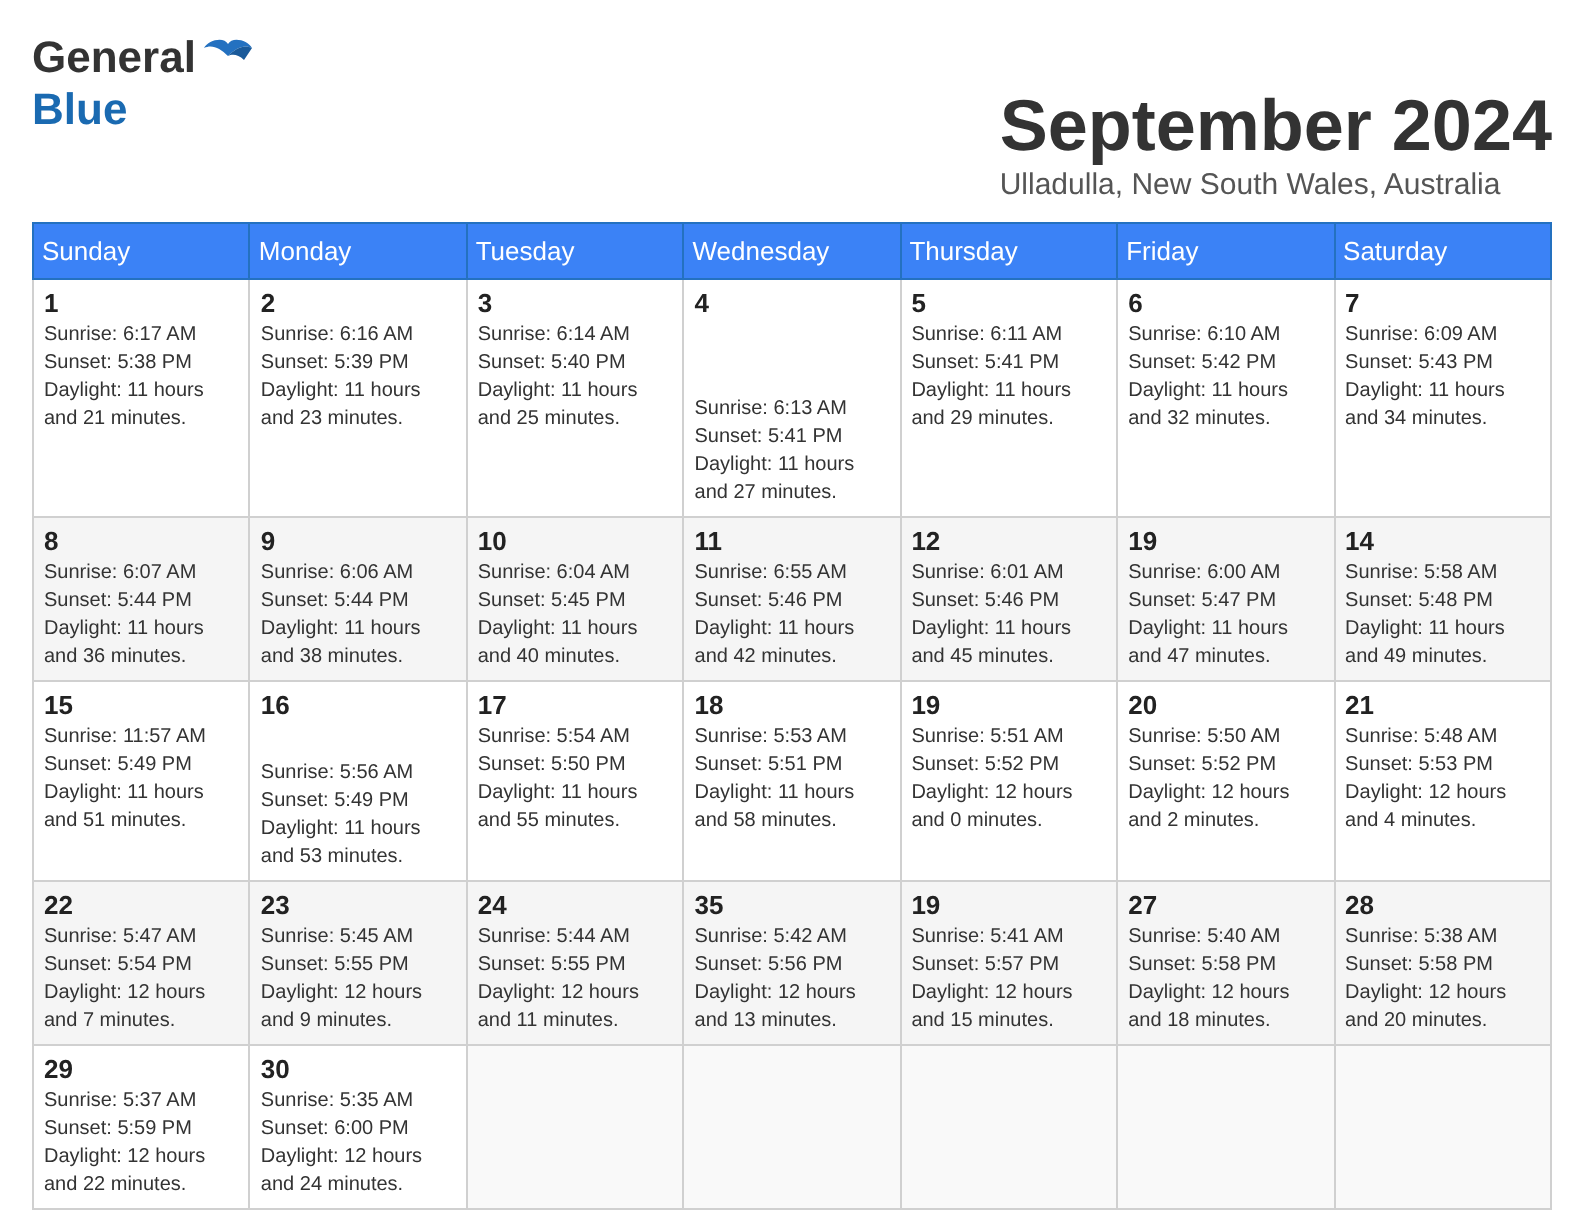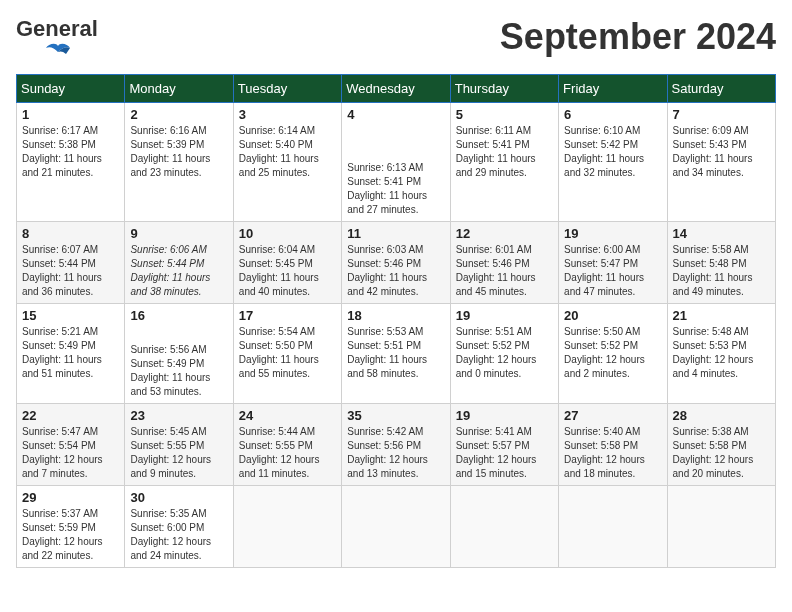--- a/index.html
+++ b/index.html
@@ -11,37 +11,38 @@
       padding: 16px;
     }
     .header {
       display: flex;
       justify-content: space-between;
       align-items: flex-start;
       margin-bottom: 10px;
     }
     .title-block {
       text-align: left;
+      margin-top: 26px;
     }
     .month-title {
       font-size: 36px;
       font-weight: bold;
       color: #333;
     }
     .subtitle {
       font-size: 15px;
       color: #555;
     }
     .calendar {
       width: 100%;
       border-collapse: collapse;
       font-size: 11px;
     }
     .calendar th {
-      background: #14532d;
+      background: #3b82f6;
       color: #fff;
       padding: 6px 4px;
       text-align: left;
       font-size: 13px;
       font-weight: normal;
       border: 1px solid #2471c0;
     }
     .calendar td {
       vertical-align: top;
       border: 1px solid #d0d0d0;
@@ -76,31 +77,35 @@
     .logo-word1 { color: #333; font-size: 22px; font-weight: bold; }
     .logo-word2 { color: #1a6ab1; font-size: 22px; font-weight: bold; }
     .logo-svg { margin-left: 2px; }
   </style>
 </head>
 <body>
 
 <div class="header">
   <div class="logo-container">
     <div>
-      <div style="display:flex; align-items:center;flex-direction:column;">
+      <div style="display:flex; align-items:center;">
         <span class="logo-word1">General</span>
         <svg class="logo-svg" width="28" height="22" viewBox="0 0 28 22">
           <path d="M14 4 C16 0, 24 2, 26 6 C22 4, 18 6, 14 10 C10 6, 6 4, 2 6 C4 2, 12 0, 14 4Z" fill="#2471c0"></path>
           <path d="M14 10 C18 6, 22 4, 26 6 L22 12 C19 9, 16 9, 14 10Z" fill="#1a5a9a"></path>
         </svg>
       </div>
+      <div>
+        <span class="logo-word2">Blue</span>
+      </div>
     </div>
   </div>
   <div class="title-block">
     <div class="month-title">September 2024</div>
+    <div class="subtitle">Ulladulla, New South Wales, Australia</div>
   </div>
 </div>
 
 <table class="calendar">
   <thead>
     <tr>
     <th>Sunday</th>
         <th>Monday</th>
         <th>Tuesday</th>
         <th>Wednesday</th>
@@ -164,35 +169,35 @@
       <tr>
         <td>
           <span class="day-num">8</span>
           <div class="day-info" style="white-space: pre-line;">Sunrise: 6:07 AM
 Sunset: 5:44 PM
 Daylight: 11 hours
 and 36 minutes.</div>
         </td>
         <td>
           <span class="day-num">9</span>
-          <div class="day-info" style="white-space: pre-line; font-style: italic;">Sunrise: 6:06 AM
+          <div class="day-info" style="white-space: pre-line;">Sunrise: 6:06 AM
 Sunset: 5:44 PM
 Daylight: 11 hours
 and 38 minutes.</div>
         </td>
         <td>
           <span class="day-num">10</span>
           <div class="day-info" style="white-space: pre-line;">Sunrise: 6:04 AM
 Sunset: 5:45 PM
 Daylight: 11 hours
 and 40 minutes.</div>
         </td>
         <td>
           <span class="day-num">11</span>
-          <div class="day-info" style="white-space: pre-line;">Sunrise: 6:03 AM
+          <div class="day-info" style="white-space: pre-line;">Sunrise: 6:55 AM
 Sunset: 5:46 PM
 Daylight: 11 hours
 and 42 minutes.</div>
         </td>
         <td>
           <span class="day-num">12</span>
           <div class="day-info" style="white-space: pre-line;">Sunrise: 6:01 AM
 Sunset: 5:46 PM
 Daylight: 11 hours
 and 45 minutes.</div>
@@ -208,21 +213,21 @@
           <span class="day-num">14</span>
           <div class="day-info" style="white-space: pre-line;">Sunrise: 5:58 AM
 Sunset: 5:48 PM
 Daylight: 11 hours
 and 49 minutes.</div>
         </td>
       </tr>
       <tr>
         <td>
           <span class="day-num">15</span>
-          <div class="day-info" style="white-space: pre-line;">Sunrise: 5:21 AM
+          <div class="day-info" style="white-space: pre-line;">Sunrise: 11:57 AM
 Sunset: 5:49 PM
 Daylight: 11 hours
 and 51 minutes.</div>
         </td>
         <td>
           <span class="day-num">16</span>
           <div class="day-info" style="white-space: pre-line; margin-top: 20px;">Sunrise: 5:56 AM
 Sunset: 5:49 PM
 Daylight: 11 hours
 and 53 minutes.</div>

